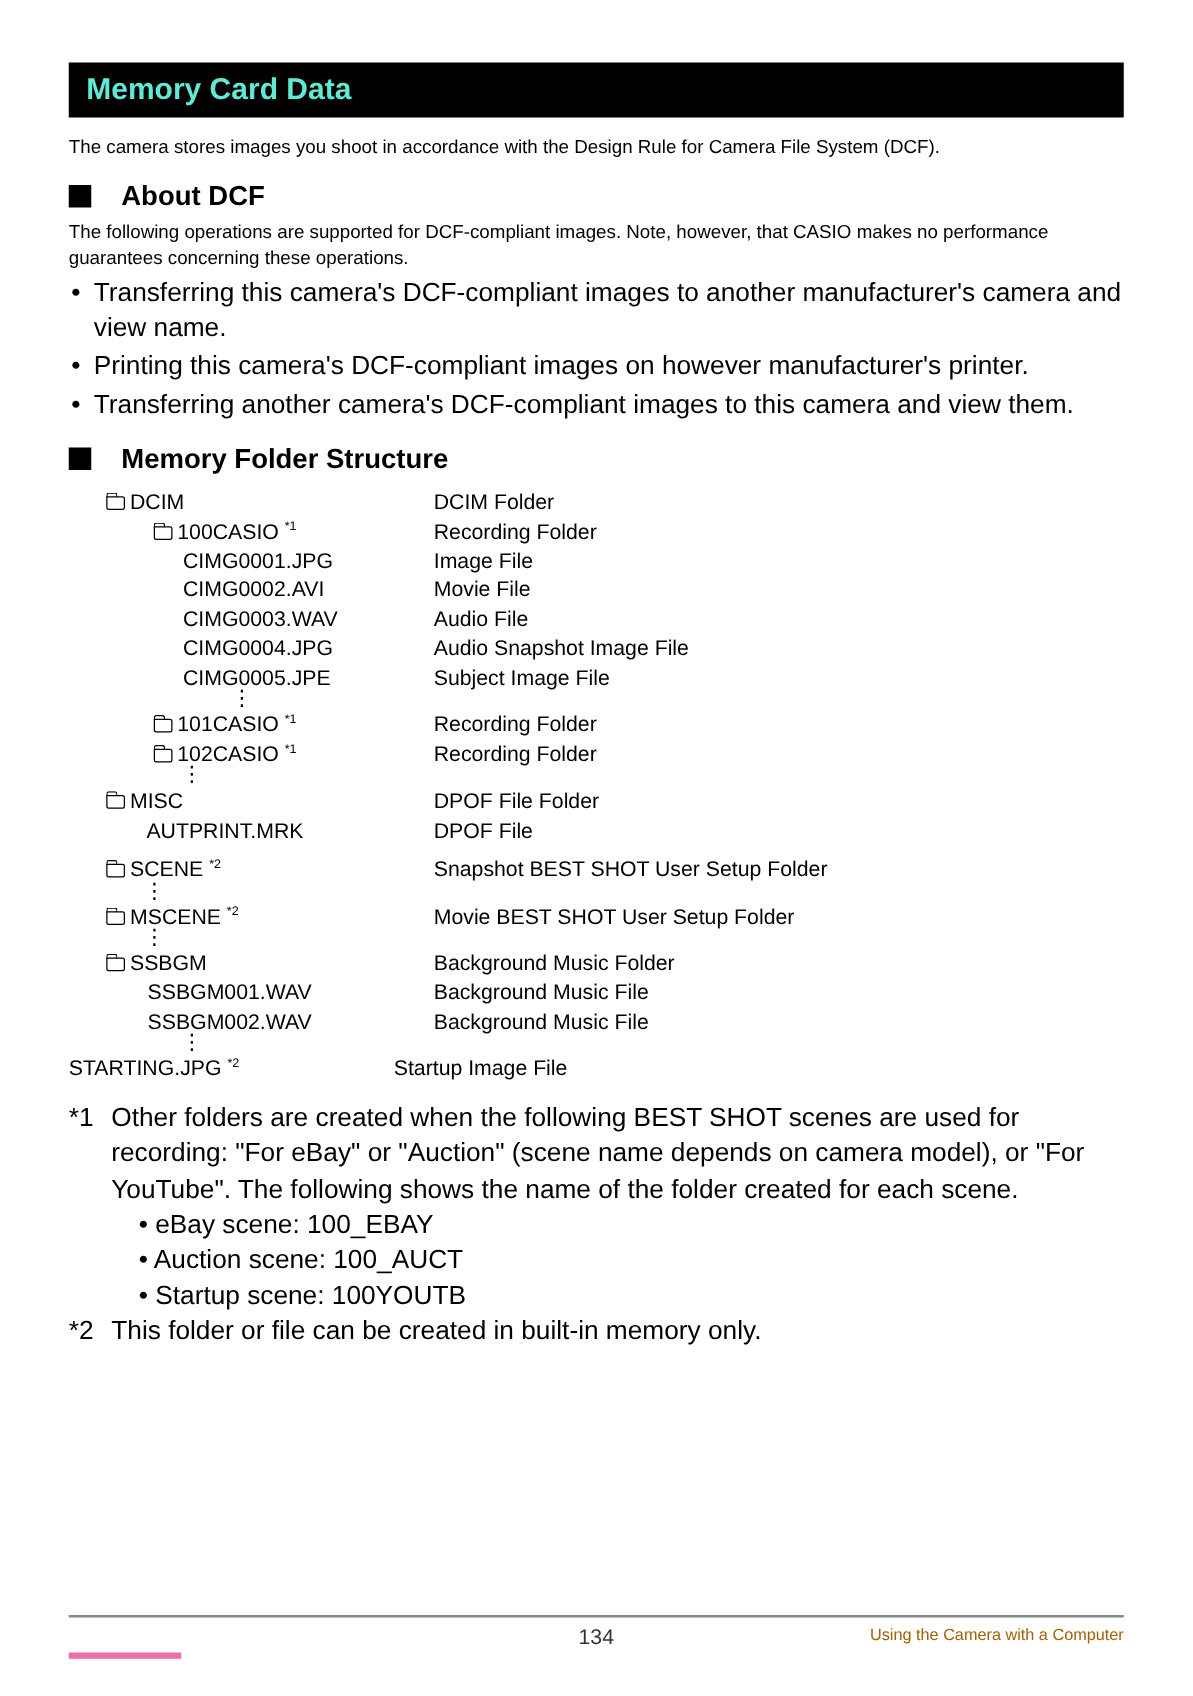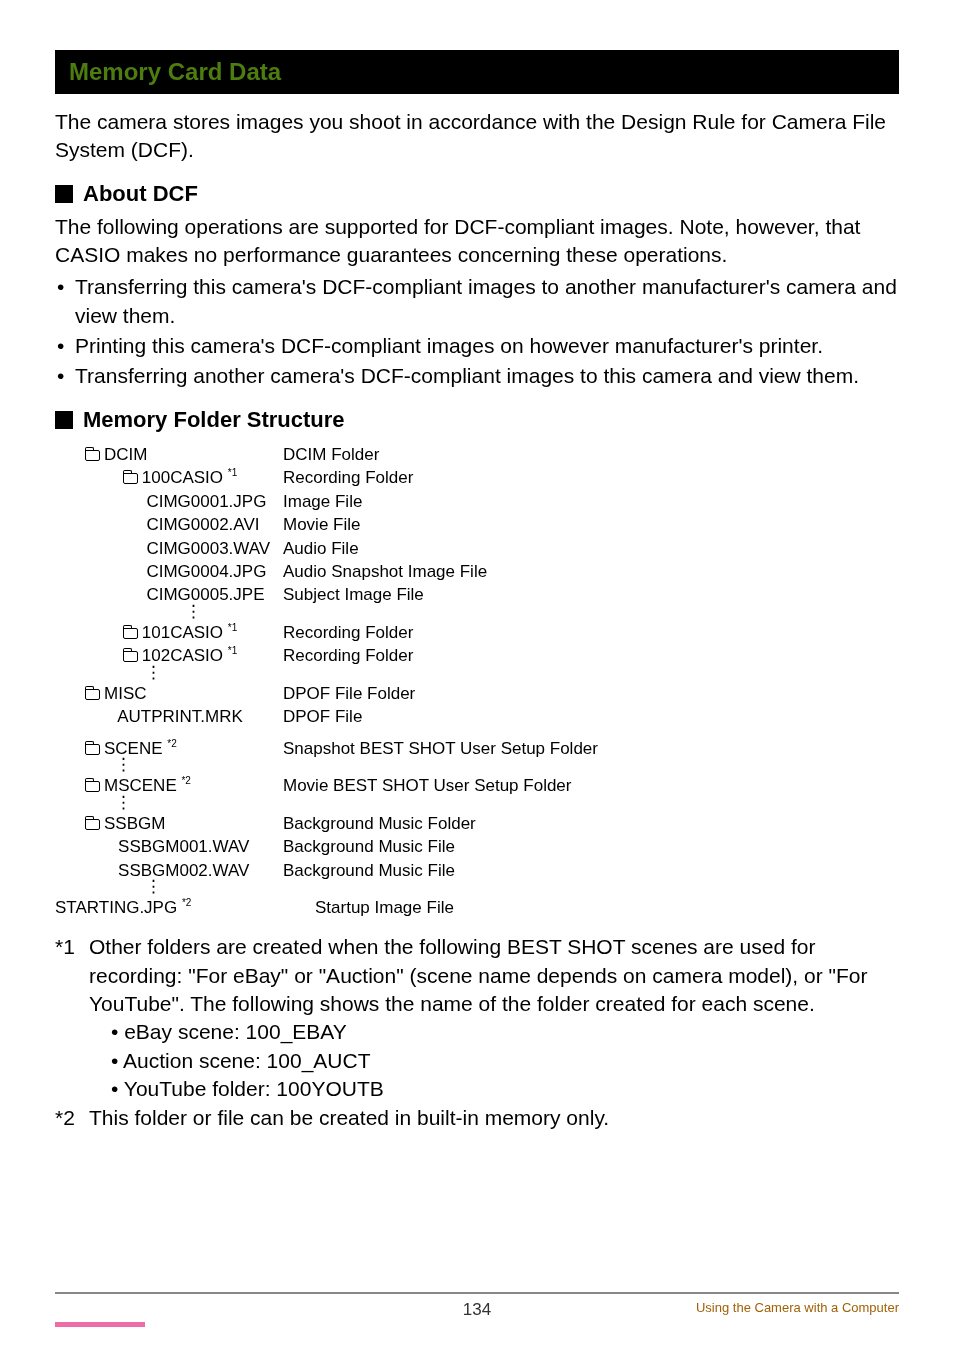--- a/index.html
+++ b/index.html
@@ -7,39 +7,39 @@
     width: 954px;
     height: 1357px;
     background: #fff;
     font-family: Arial, Helvetica, sans-serif;
     color: #000;
     position: relative;
     padding: 50px 55px 0 55px;
   }
   .section-header {
     background: #000;
-    color: #4d7c0f;
+    color: #5eead4;
     font-size: 24px;
     font-weight: bold;
     padding: 8px 14px;
     margin-bottom: 14px;
   }
   .body-text {
-    font-size: 21px;
+    font-size: 15px;
     line-height: 1.35;
     margin-bottom: 14px;
   }
   .sub-header {
     font-size: 22px;
     font-weight: bold;
     margin-top: 16px;
     margin-bottom: 6px;
     display: flex;
     align-items: center;
-    gap: 10px;
+    gap: 24px;
   }
   .sub-header .square {
     width: 18px; height: 18px;
     background: #000;
     flex-shrink: 0;
   }
   ul.bullets {
     list-style: none;
     padding-left: 0;
     font-size: 21px;
@@ -57,21 +57,21 @@
     top: 0;
   }
   .tree-block {
     margin-top: 10px;
     margin-left: 30px;
     font-size: 17px;
     line-height: 1.38;
     position: relative;
   }
   .tree-row { display: flex; align-items: baseline; }
-  .tree-name { width: 198px; flex-shrink: 0; white-space: pre; }
+  .tree-name { width: 262px; flex-shrink: 0; white-space: pre; }
   .tree-name.out { margin-left: -30px; width: 260px; }
   .tree-desc { }
   .folder-icon {
     display: inline-block;
     width: 15px; height: 11px;
     border: 1px solid #000;
     border-radius: 0 2px 2px 2px;
     position: relative;
     margin-right: 4px;
     top: 1px;
@@ -124,21 +124,21 @@
 <div class="section-header">Memory Card Data</div>
 
 <p class="body-text">The camera stores images you shoot in accordance with the Design Rule for Camera File System (DCF).</p>
 
 <div class="sub-header">
   <span class="square"></span>
   <span>About DCF</span>
 </div>
 <p class="body-text" style="margin-bottom:4px">The following operations are supported for DCF-compliant images. Note, however, that CASIO makes no performance guarantees concerning these operations.</p>
 <ul class="bullets">
-  <li>Transferring this camera's DCF-compliant images to another manufacturer's camera and view them.</li>
+  <li>Transferring this camera's DCF-compliant images to another manufacturer's camera and view name.</li>
   <li>Printing this camera's DCF-compliant images on however manufacturer's printer.</li>
   <li>Transferring another camera's DCF-compliant images to this camera and view them.</li>
 </ul>
 
 <div class="sub-header" style="margin-top:16px">
   <span class="square"></span>
   <span>Memory Folder Structure</span>
 </div>
 
 <div class="tree-block">
@@ -219,21 +219,21 @@
 </div>
 
 <div class="foot-block">
   <div class="foot-row">
     <span class="foot-mark">*1</span>
     <div>
       <span>Other folders are created when the following BEST SHOT scenes are used for recording: "For eBay" or "Auction" (scene name depends on camera model), or "For YouTube". The following shows the name of the folder created for each scene.</span>
       <ul class="sub-bullets">
         <li>eBay scene: 100_EBAY</li>
         <li>Auction scene: 100_AUCT</li>
-        <li>YouTube folder: 100YOUTB</li>
+        <li>Startup scene: 100YOUTB</li>
       </ul>
     </div>
   </div>
   <div class="foot-row">
     <span class="foot-mark">*2</span>
     <span>This folder or file can be created in built-in memory only.</span>
   </div>
 </div>
 
 <div class="footer">

